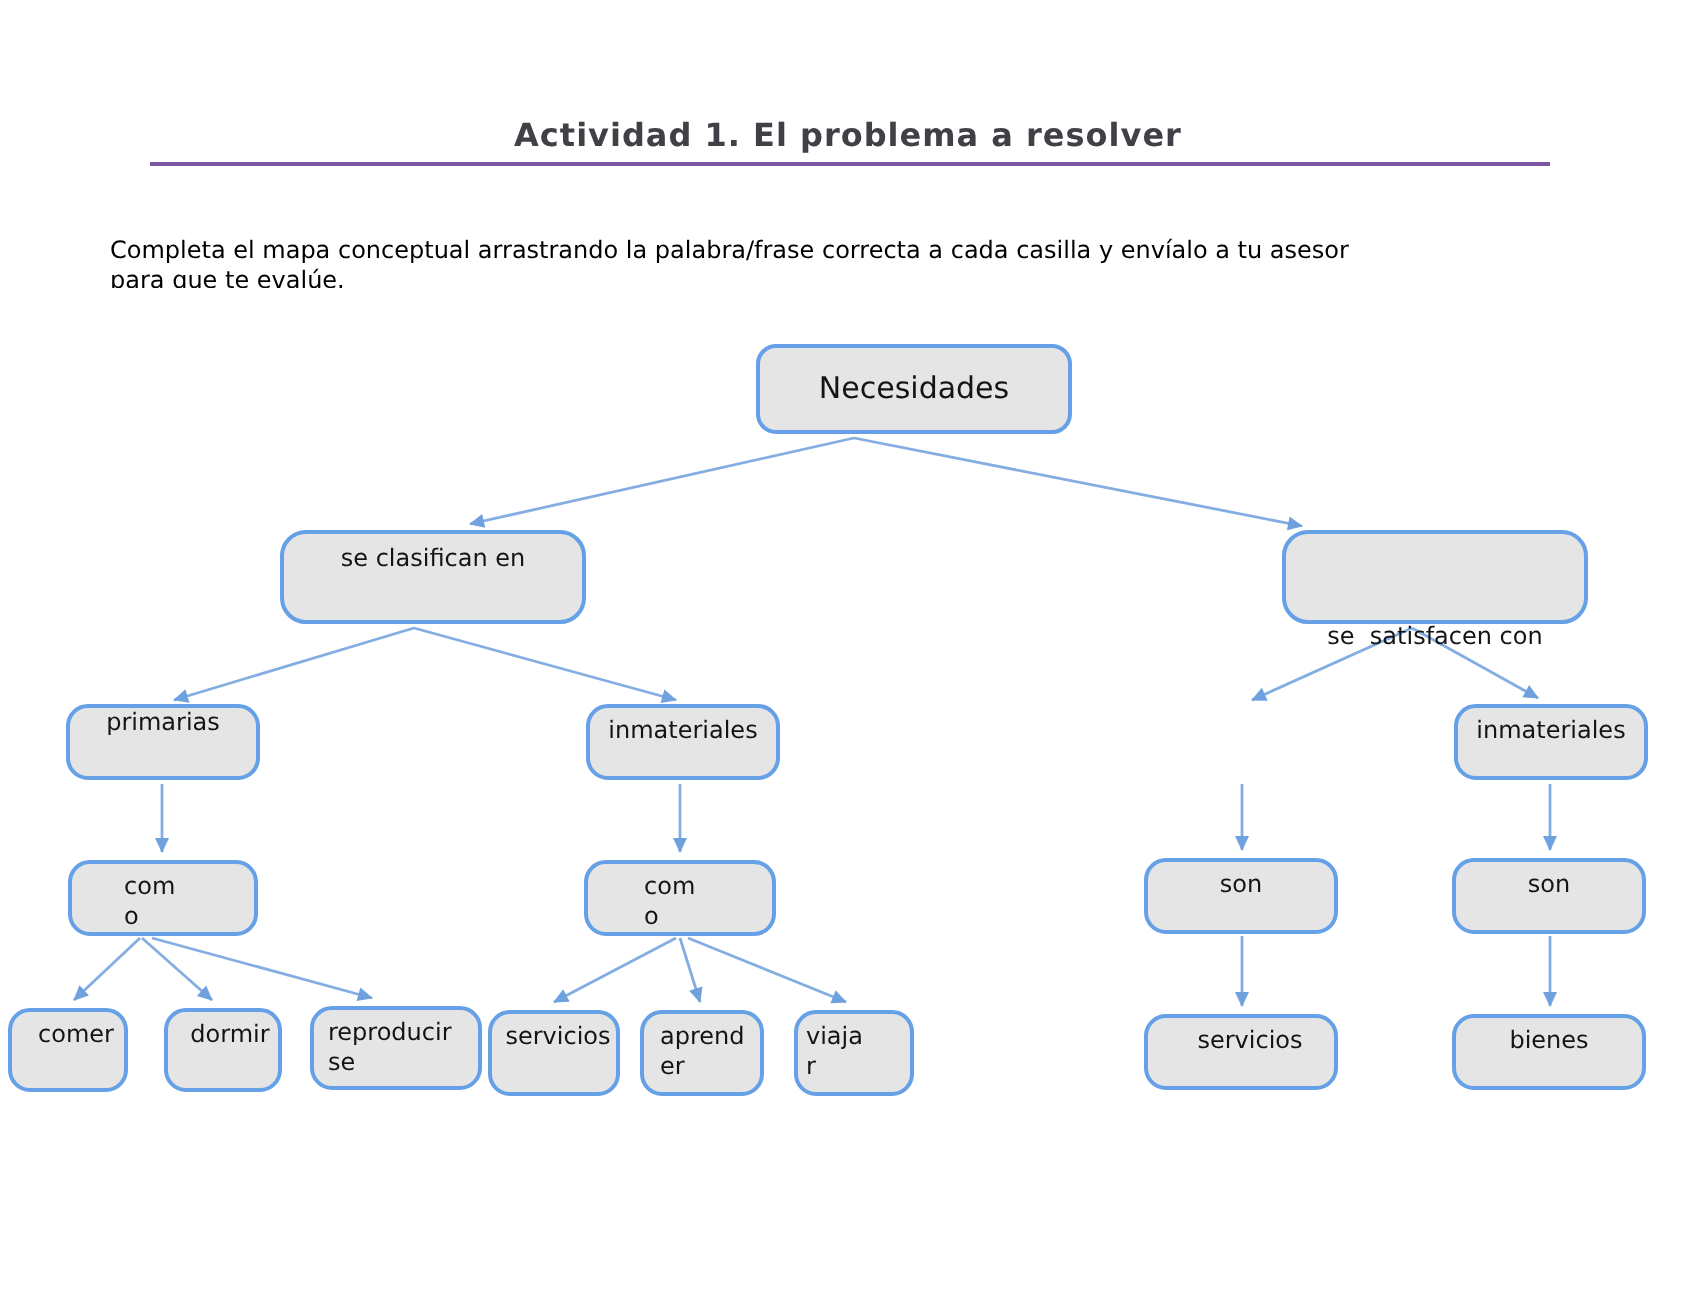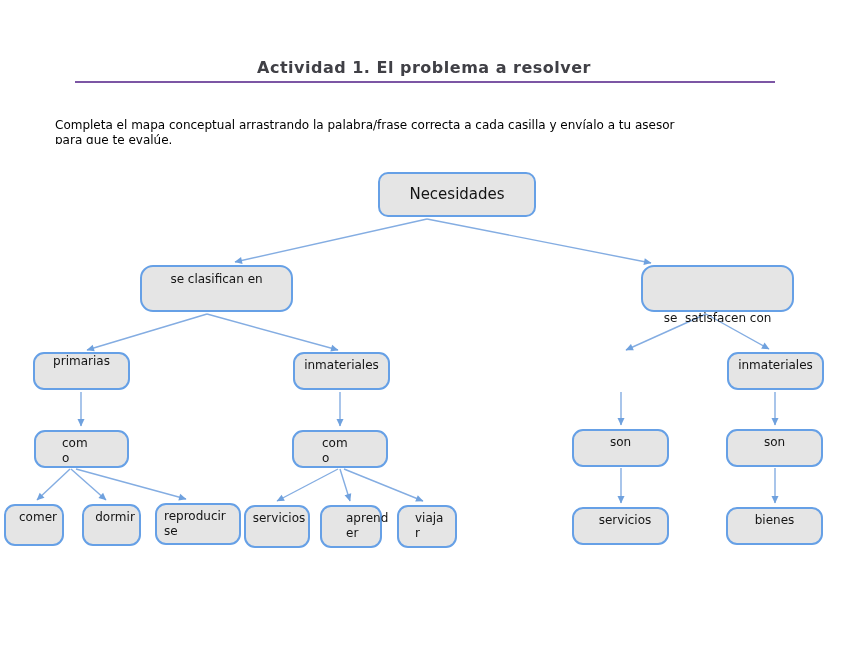--- a/index.html
+++ b/index.html
@@ -114,24 +114,24 @@
   <div class="node" style="left:82px;top:504px;width:59px;height:42px">
     <span class="lbl t-left nowrap" style="padding-left:7px;padding-top:4px">dormir</span>
   </div>
   <div class="node" style="left:155px;top:503px;width:86px;height:42px">
     <span class="wrapcol" style="margin-left:7px;width:64px">reproducirse</span>
   </div>
   <div class="node" style="left:244px;top:505px;width:66px;height:43px">
     <span class="lbl t-left nowrap" style="padding-left:4px;padding-top:4px">servicios</span>
   </div>
   <div class="node" style="left:320px;top:505px;width:62px;height:43px">
-    <span class="wrapcol" style="margin-left:24px;width:46px">aprender</span>
+    <span class="wrapcol" style="margin-left:8px;width:46px">aprender</span>
   </div>
   <div class="node" style="left:397px;top:505px;width:60px;height:43px">
-    <span class="wrapcol" style="margin-left:16px;width:30px">viajar</span>
+    <span class="wrapcol" style="margin-left:4px;width:30px">viajar</span>
   </div>
   <div class="node" style="left:572px;top:507px;width:97px;height:38px">
     <span class="lbl t-left nowrap" style="padding-left:9px;padding-top:4px">servicios</span>
   </div>
   <div class="node" style="left:726px;top:507px;width:97px;height:38px">
     <span class="lbl t-center" style="padding-top:4px">bienes</span>
   </div>
 
 </div>
 

